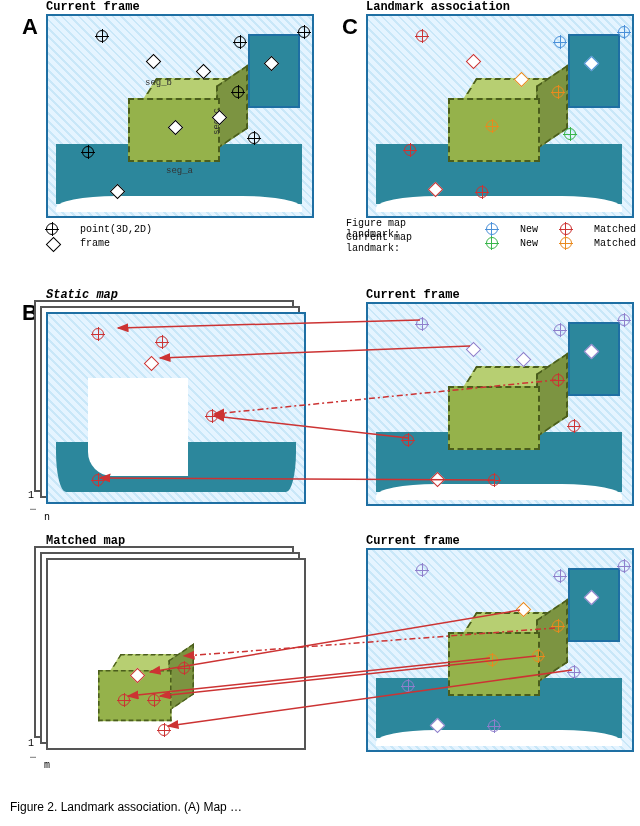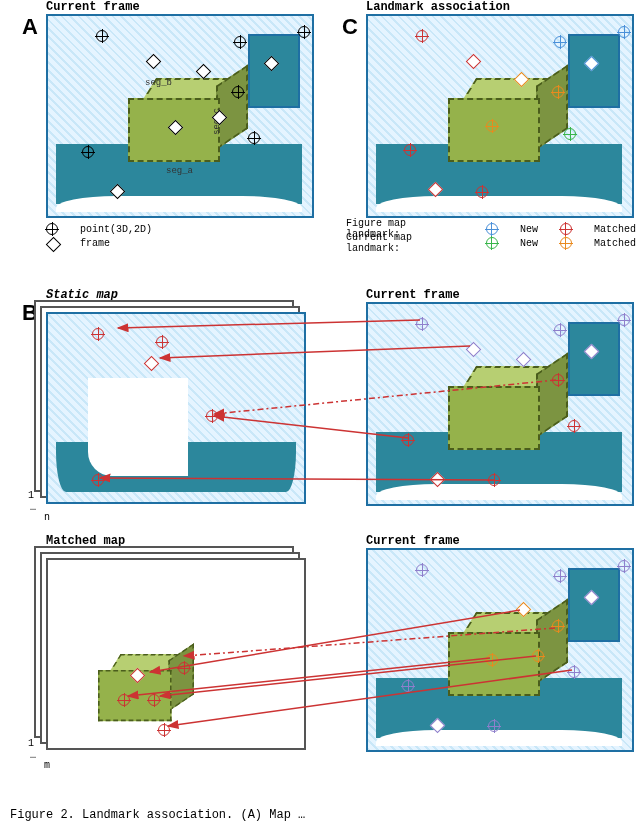--- a/index.html
+++ b/index.html
@@ -134,22 +134,22 @@
   
   svg.overlay {
     position:absolute; left:0; top:0; width:640px; height:826px;
     pointer-events:none;
   }
   
   .cutout{
     position:absolute; background:#fff;
   }
   .caption{
-    position:absolute; left:10px; bottom:4px; right:10px;
-    font-family: Liberation Mono, monospace;
+    position:absolute; left:10px; bottom:12px; right:10px;
+    font-family: Liberation Sans, sans-serif;
     font-size:12px;
   }
 </style>
 </head>
 <body>
 
 <div class="page">
 
   <div class="panel-letter" style="left:22px; top:14px;">A</div>
   <div class="panel-letter" style="left:342px; top:14px;">C</div>

